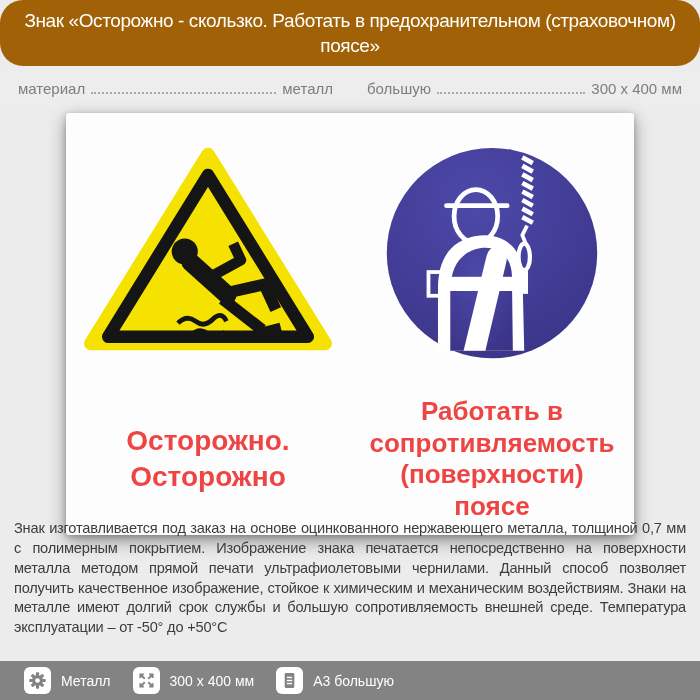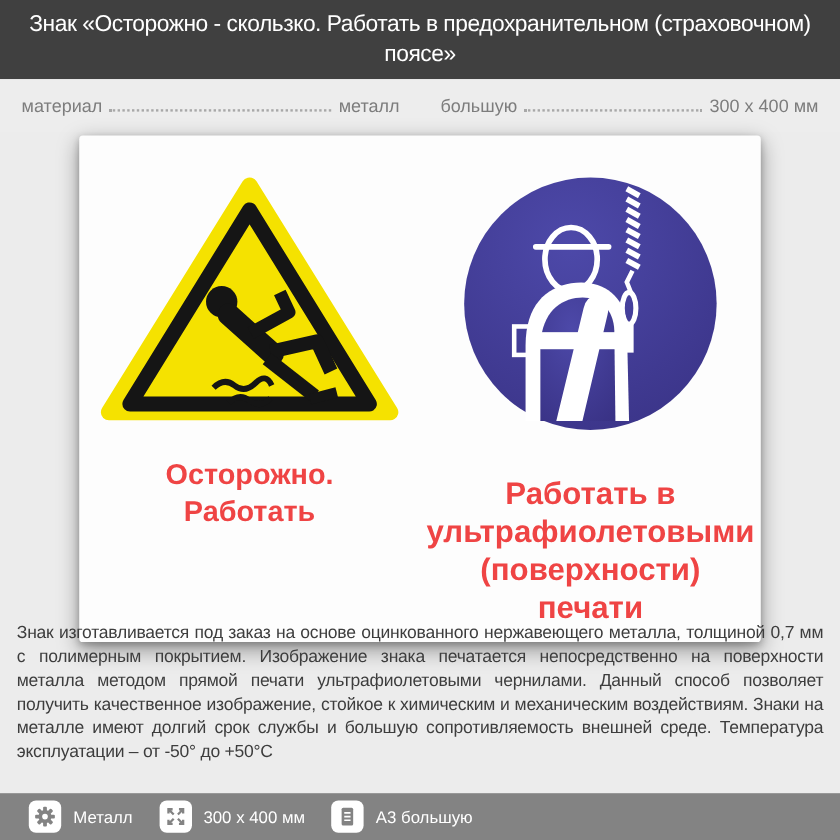--- a/index.html
+++ b/index.html
@@ -3,45 +3,45 @@
 <meta charset="utf-8">
 <style>
   html,body{margin:0;padding:0;}
   body{
     width:700px;height:700px;position:relative;overflow:hidden;
     background:#ececec;
     font-family:"Liberation Sans",sans-serif;
   }
   
   .header{
-    background:#404040;color:#ffffff;height:66px;
+    background:#a16207;color:#ffffff;height:66px;
     display:flex;align-items:center;justify-content:center;
     text-align:center;font-size:19px;line-height:1.32;
-    letter-spacing:-0.4px;padding:0 16px;box-sizing:border-box;
+    letter-spacing:-0.4px;padding:0 16px;box-sizing:border-box;border-radius:23px;
   }
   
   .specs{
     height:44px;background:#ededed;display:flex;align-items:center;
     padding:0 18px;box-sizing:border-box;gap:34px;
     color:#7d7d7d;font-size:15px;
   }
   .spec{flex:1;display:flex;align-items:baseline;white-space:nowrap;}
   .leader{flex:1;border-bottom:2px dotted #a8a8a8;margin:0 6px 3px 6px;min-width:20px;}
   
   .card{
     position:absolute;left:66px;top:113px;width:568px;height:422px;
     background:#fdfdfd;border-radius:3px;
     box-shadow:0 6px 18px rgba(0,0,0,.38),0 2px 6px rgba(0,0,0,.22);
     display:grid;grid-template-columns:1fr 1fr;grid-template-rows:268px 1fr;
   }
   .picto-cell{display:flex;justify-content:center;align-items:flex-start;}
   .picto-cell.warn svg{margin-top:30px;}
   .picto-cell.mand svg{margin-top:33px;}
   .caption{font-weight:bold;color:#ef4444;text-align:center;}
-  .caption-warning{font-size:24px;line-height:1.28;}
+  .caption-warning{font-size:28px;line-height:1.28;margin-top:42px;}
   .caption-mandatory{font-size:26px;line-height:1.22;margin-top:15px;}
   .caption span{display:block;}
   
   .description{
     position:absolute;top:519px;left:14px;right:14px;
     font-size:14.6px;line-height:1.36;color:#3d3d3d;
     text-align:justify;letter-spacing:-0.2px;
   }
   
   .footer{
@@ -126,28 +126,28 @@
       <rect x="48" y="133" width="19" height="25" fill="none" stroke="#ffffff" stroke-width="4"></rect>
       <rect x="137" y="131" width="16" height="25" fill="#ffffff"></rect>
 
       <ellipse cx="98" cy="74" rx="23" ry="28" fill="none" stroke="#ffffff" stroke-width="5"></ellipse>
       <path d="M67,63 L131,63" stroke="#ffffff" stroke-width="5" stroke-linecap="round"></path>
     </svg>
   </div>
 
   <div class="caption caption-warning">
     <span>Осторожно.</span>
-    <span>Работать</span>
+    <span>Осторожно</span>
   </div>
 
   <div class="caption caption-mandatory">
     <span>Работать в</span>
-    <span>ультрафиолетовыми</span>
+    <span>сопротивляемость</span>
     <span>(поверхности)</span>
-    <span>печати</span>
+    <span>поясе</span>
   </div>
 </div>
 
 <div class="description">Знак изготавливается под заказ на основе оцинкованного нержавеющего металла, толщиной 0,7 мм с полимерным покрытием. Изображение знака печатается непосредственно на поверхности металла методом прямой печати ультрафиолетовыми чернилами. Данный способ позволяет получить качественное изображение, стойкое к химическим и механическим воздействиям. Знаки на металле имеют долгий срок службы и большую сопротивляемость внешней среде. Температура эксплуатации – от -50° до +50°С</div>
 
 <div class="footer">
 
   <div class="footer-item">
     <span class="icon-box">
       <svg width="21" height="21" viewBox="0 0 24 24">

